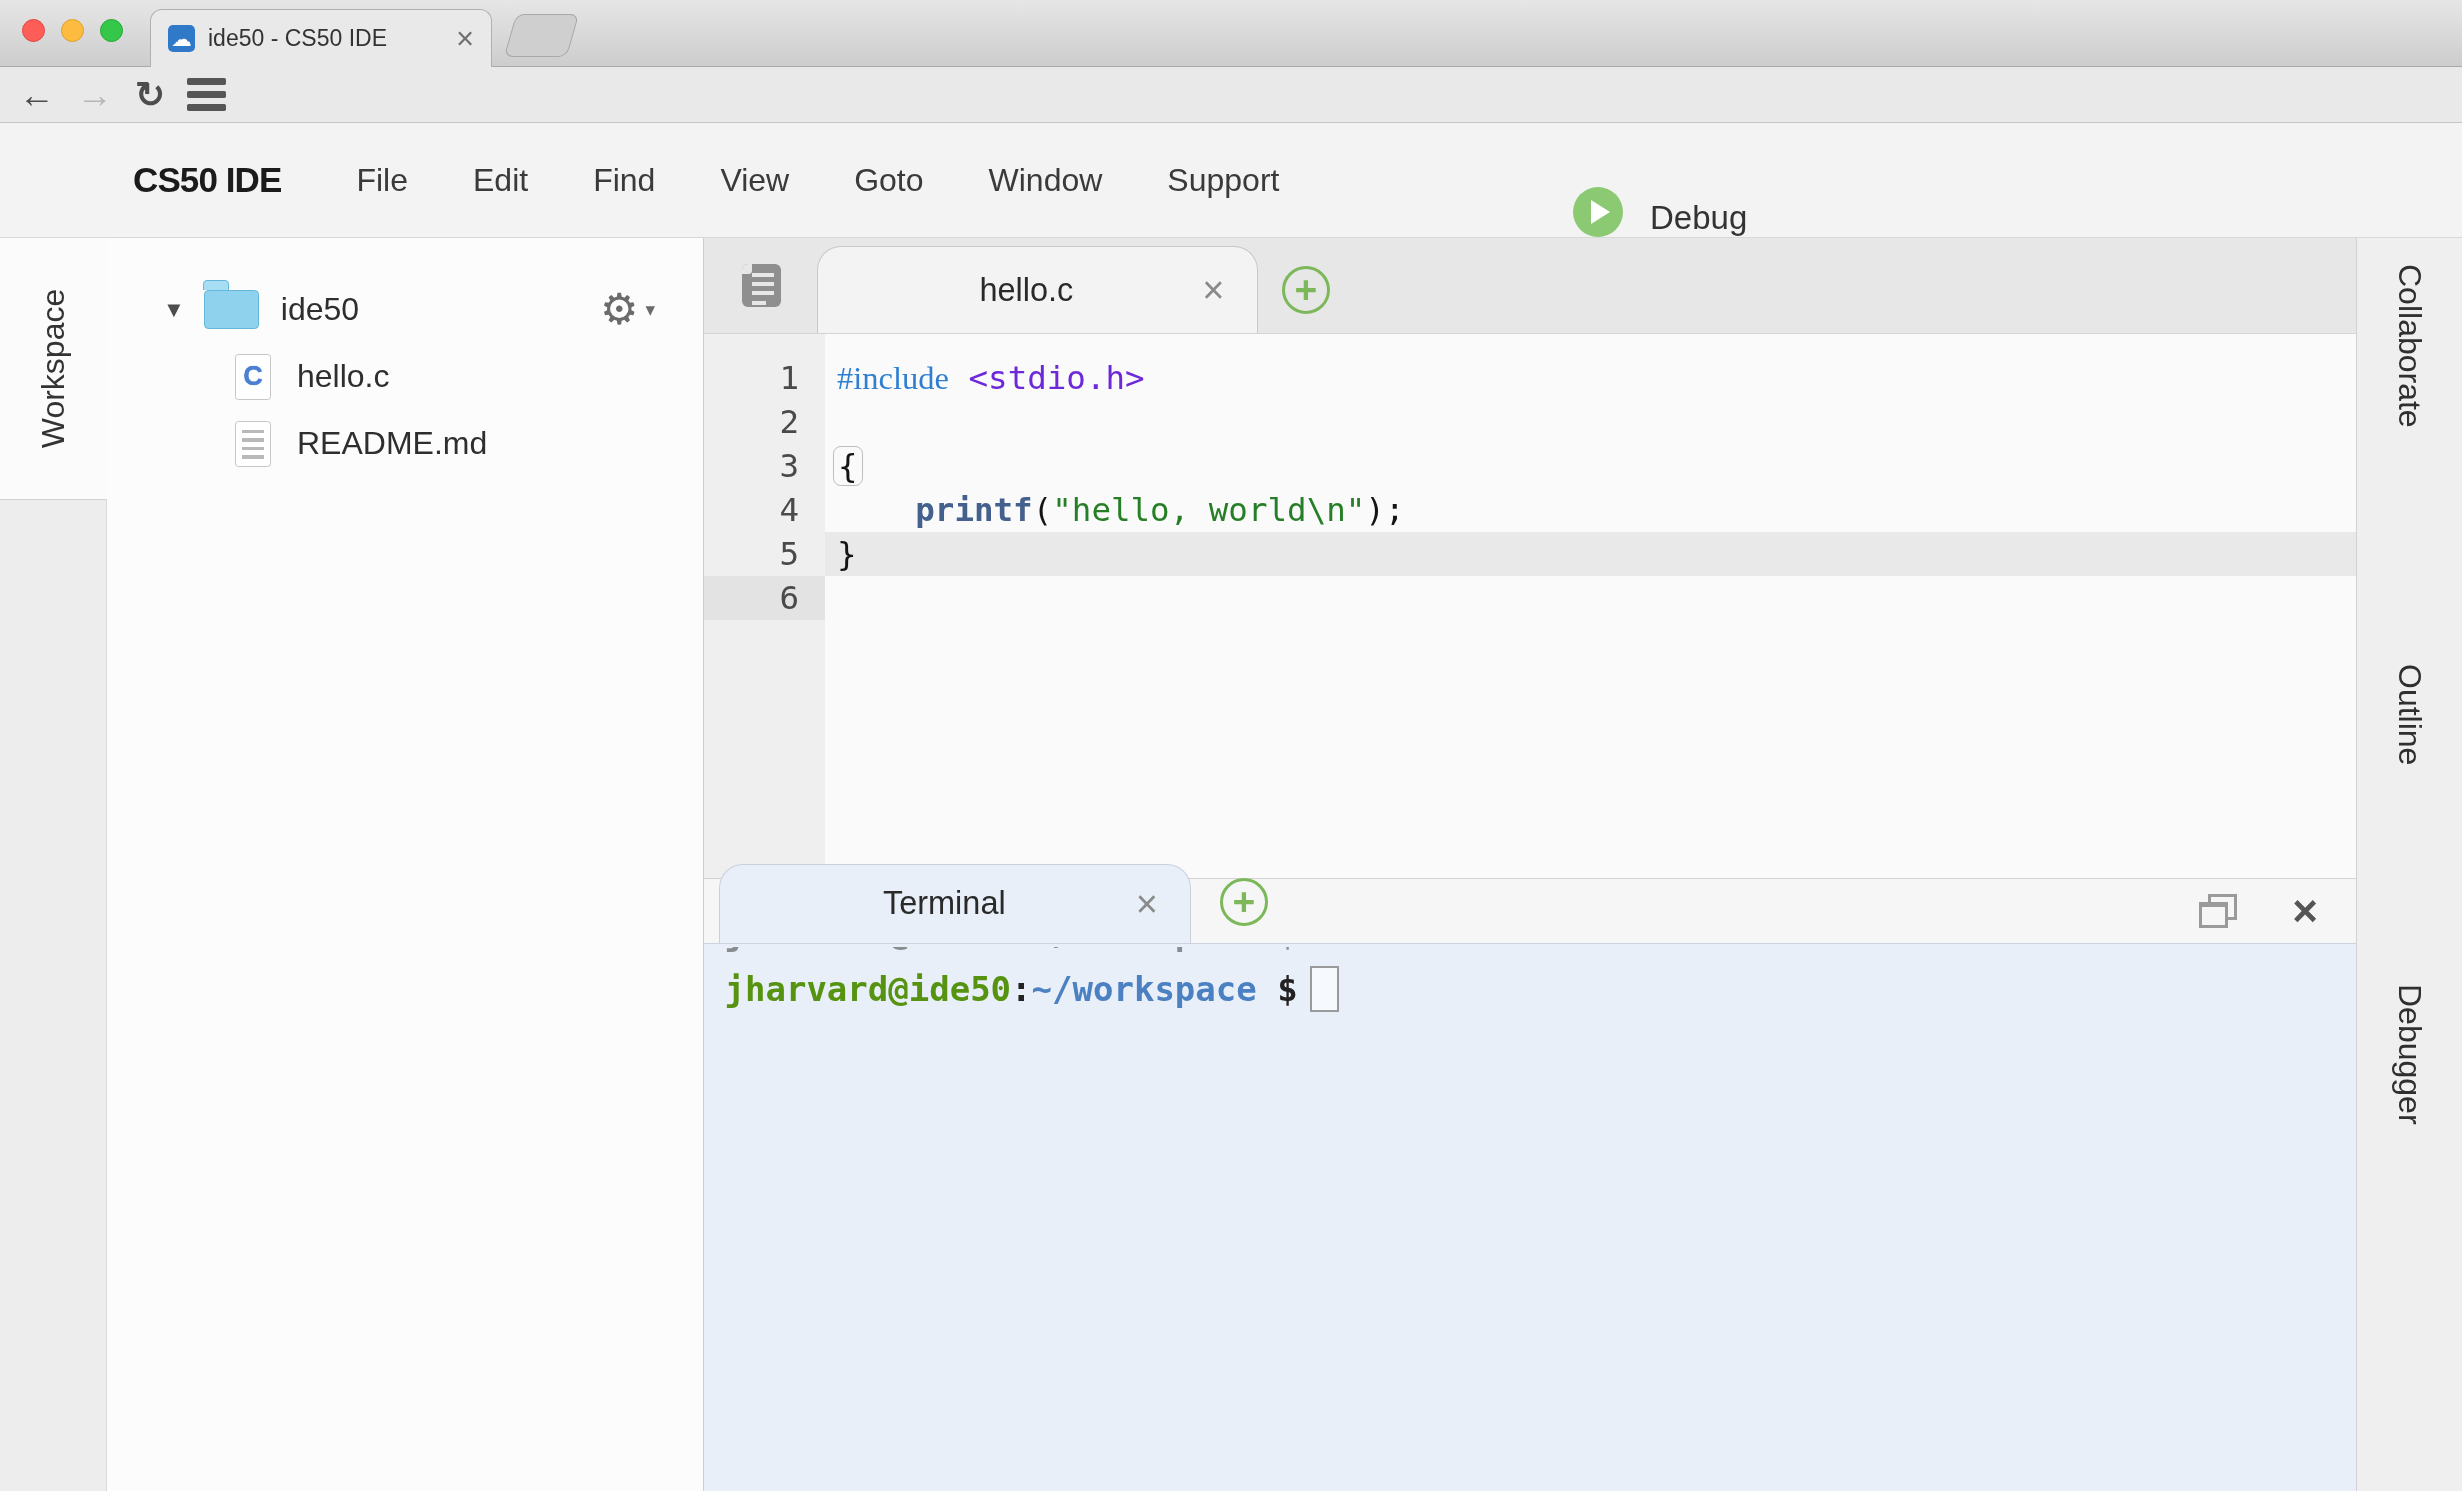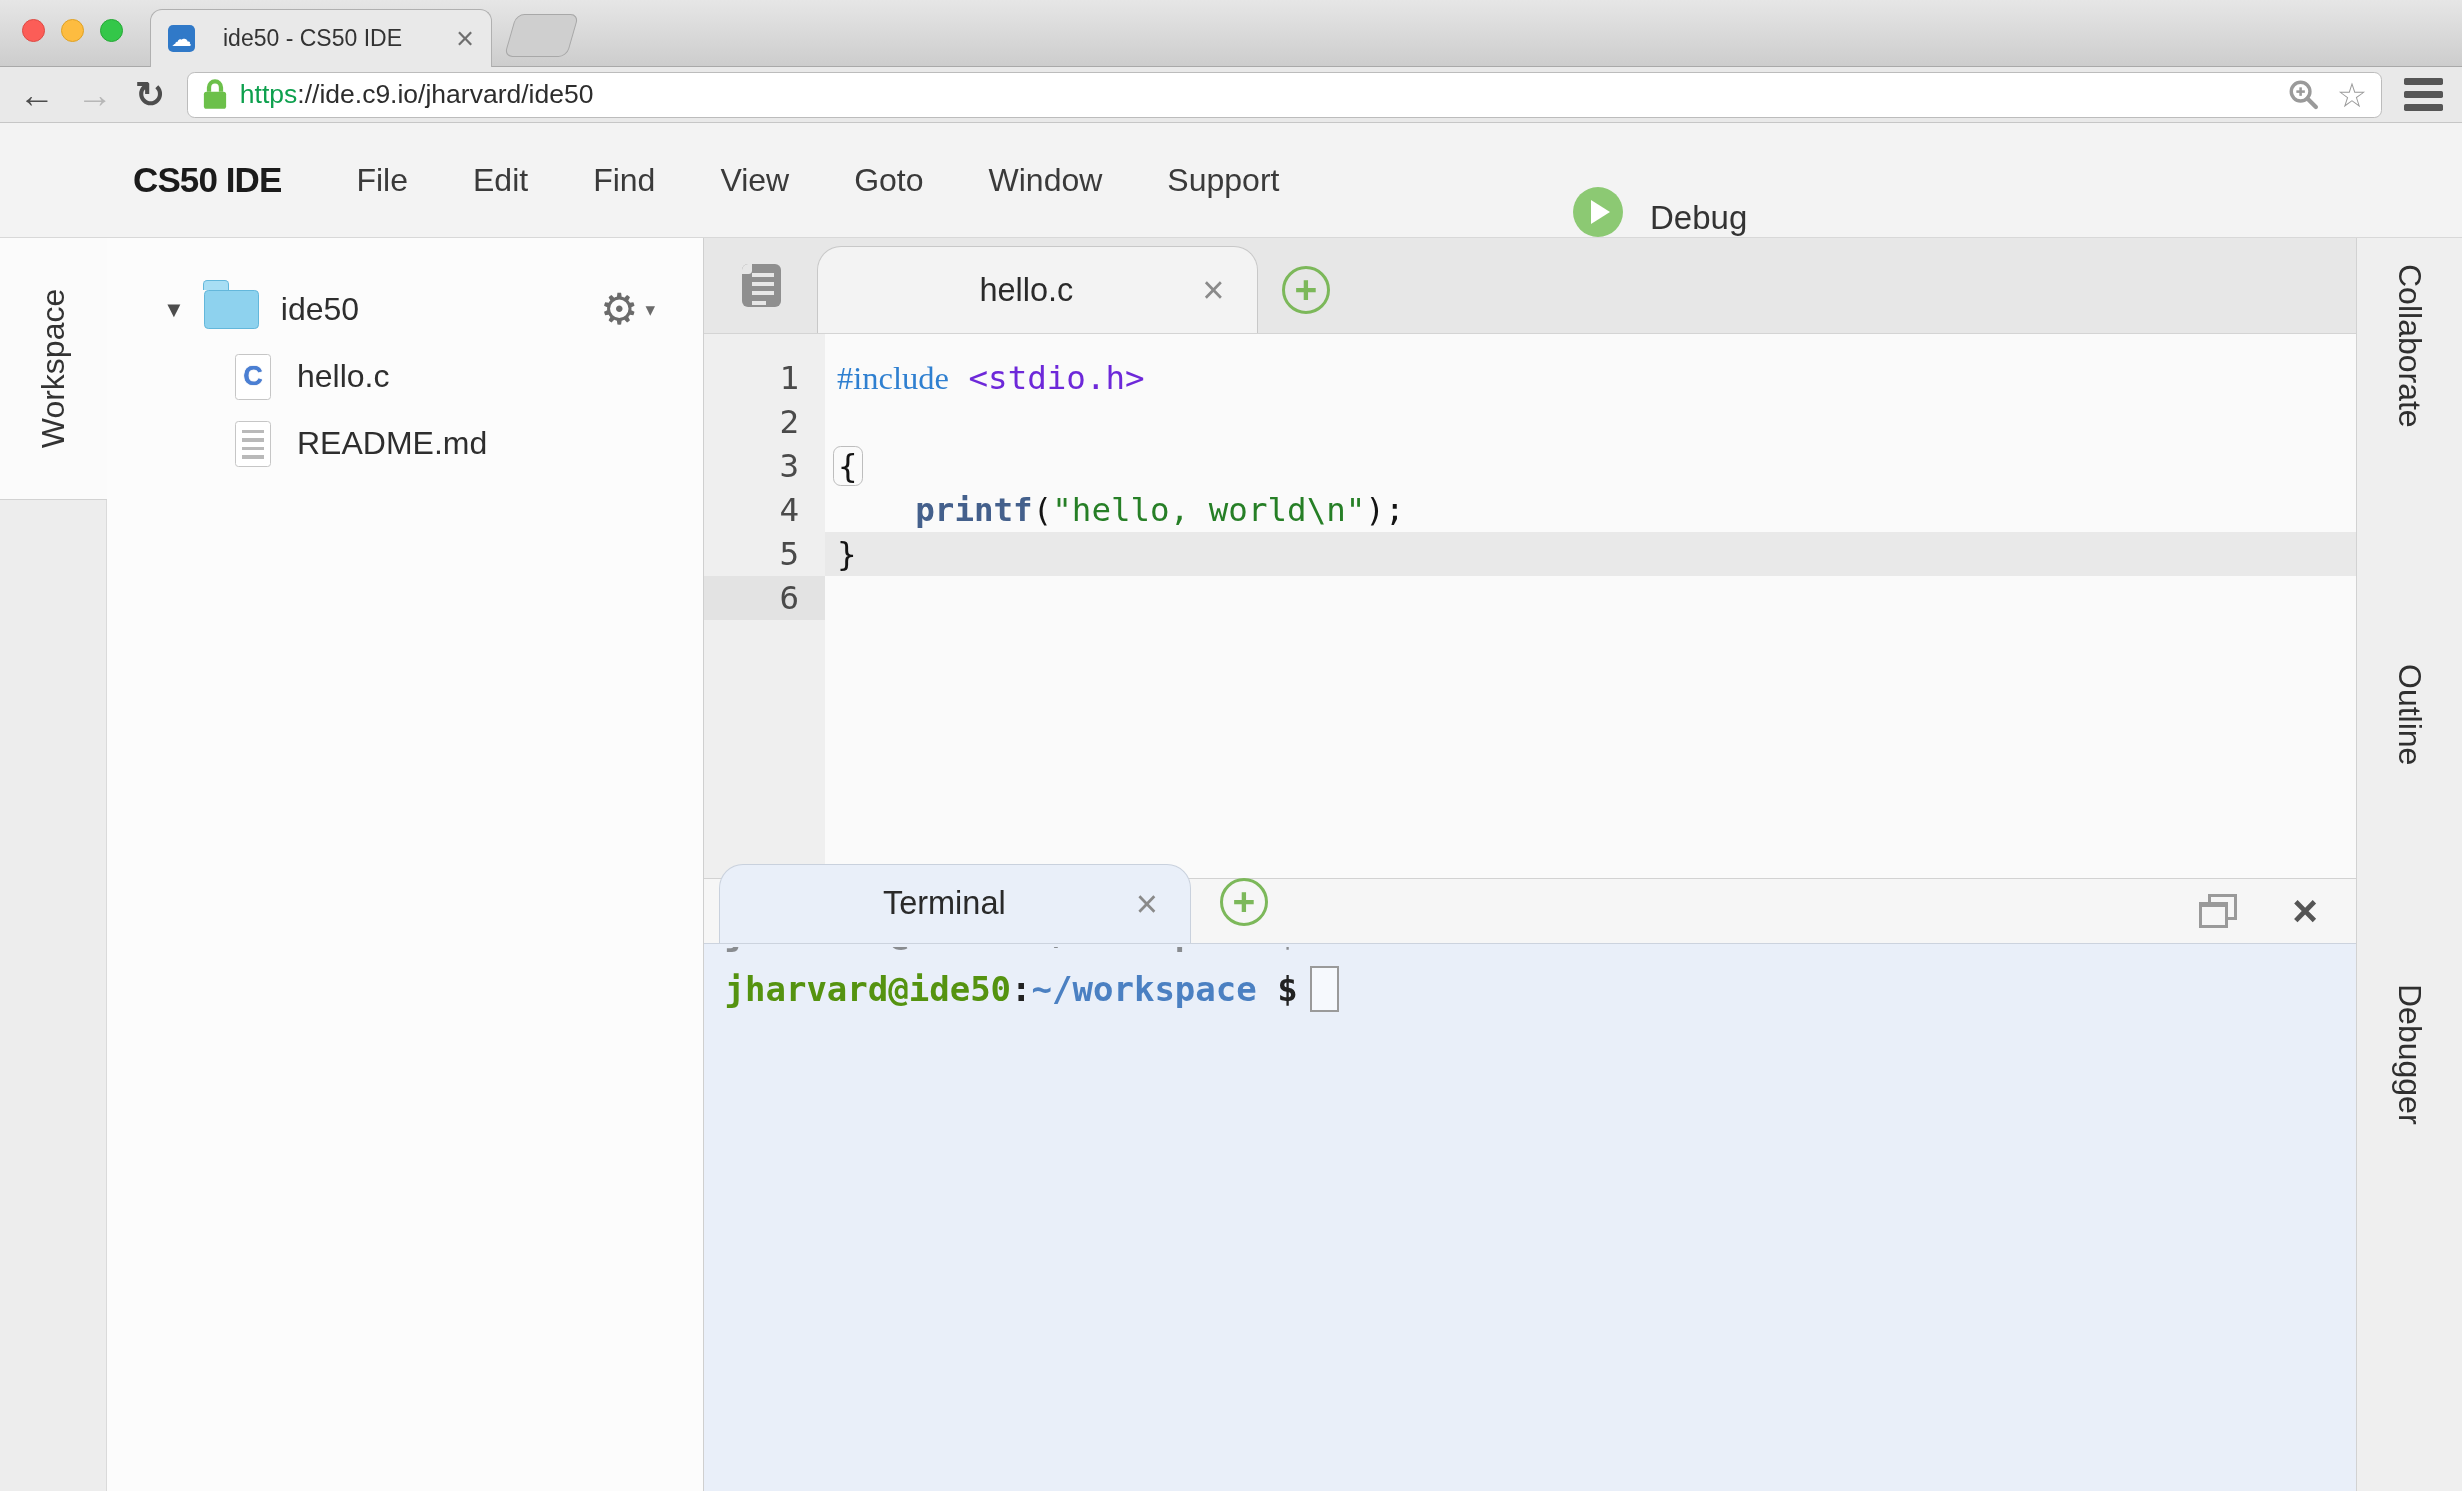--- a/index.html
+++ b/index.html
@@ -14,21 +14,21 @@
   .light { width:23px; height:23px; border-radius:50%; }
   .light.red    { background:#fc5d57; border:0.9px solid #dd4a43; }
   .light.yellow { background:#fdbc40; border:0.9px solid #dfa123; }
   .light.green  { background:#34c749; border:0.9px solid #25a835; }
   .chrome-tab { position:absolute; left:150px; top:8.5px; width:342px; height:58px;
                 background:#e9e9e9; border:0.9px solid #b0b0b0; border-bottom:none;
                 border-radius:12px 12px 0 0; display:flex; align-items:center;
                 padding:0 17px; }
   .favicon { width:27px; height:27px; background:#3079c8; border-radius:5.1px;
              color:#fff; font-size:20.5px; line-height:27px; text-align:center; flex:none; }
-  .chrome-tab-title { font-size:23px; color:#333; margin-left:28px; white-space:nowrap;
+  .chrome-tab-title { font-size:23px; color:#333; margin-left:13px; white-space:nowrap;
                       overflow:hidden; flex:1; }
   .chrome-tab-close { font-size:31px; color:#6f6f6f; margin-left:8.5px; line-height:1; }
   .newtab { position:absolute; left:510px; top:13.7px; width:63px; height:43px;
             background:#cfcfcf; border:0.9px solid #a8a8a8; border-radius:8.5px;
             transform:skewX(-16deg); }
   .toolbar { height:56px; background:#e9e9e9; border-bottom:0.9px solid #c6c6c6;
              display:flex; align-items:center; padding:0 19px; gap:22px; }
   .navbtn { font-size:36px; line-height:1; color:#4d4d4d; font-weight:bold; }
   .navbtn.disabled { color:#b7b7b7; }
   .addressbar { flex:1; height:46px; background:#fff; border:1.7px solid #bcbcbc;
@@ -176,36 +176,20 @@
     <span class="chrome-tab-title">ide50 - CS50 IDE</span>
     <span class="chrome-tab-close">×</span>
   </div>
   <div class="newtab"></div>
 </div>
 
 <div class="toolbar">
   <span class="navbtn">←</span>
   <span class="navbtn disabled">→</span>
   <span class="navbtn">↻</span>
-  <div class="addressbar">
-    <svg width="26" height="32.5" viewBox="0 0 30 38" style="margin-right:12px; flex:none;">
-      <rect x="2" y="16" width="26" height="20" rx="3" fill="#6cc04a"></rect>
-      <path d="M8 16 v-5 a7 7 0 0 1 14 0 v5" fill="none" stroke="#6cc04a" stroke-width="5"></path>
-    </svg>
-    <span class="scheme">https</span>
-      <span class="urlrest">://ide.c9.io/jharvard/ide50</span>
-    <span class="addr-spacer"></span>
-    <svg width="34" height="34" viewBox="0 0 40 40" style="flex:none;">
-      <circle cx="16" cy="16" r="11" fill="none" stroke="#9a9a9a" stroke-width="4"></circle>
-      <line x1="11" y1="16" x2="21" y2="16" stroke="#9a9a9a" stroke-width="3"></line>
-      <line x1="16" y1="11" x2="16" y2="21" stroke="#9a9a9a" stroke-width="3"></line>
-      <line x1="24" y1="24" x2="34" y2="34" stroke="#9a9a9a" stroke-width="5" stroke-linecap="round"></line>
-    </svg>
-    <span class="addr-icon">☆</span>
-  </div>
   <div class="hamburger">
       <span></span>
       <span></span>
       <span></span>
     </div>
 </div>
 
 <div class="menubar">
   <span class="brand">CS50 IDE</span>
   <div class="menu-items">

